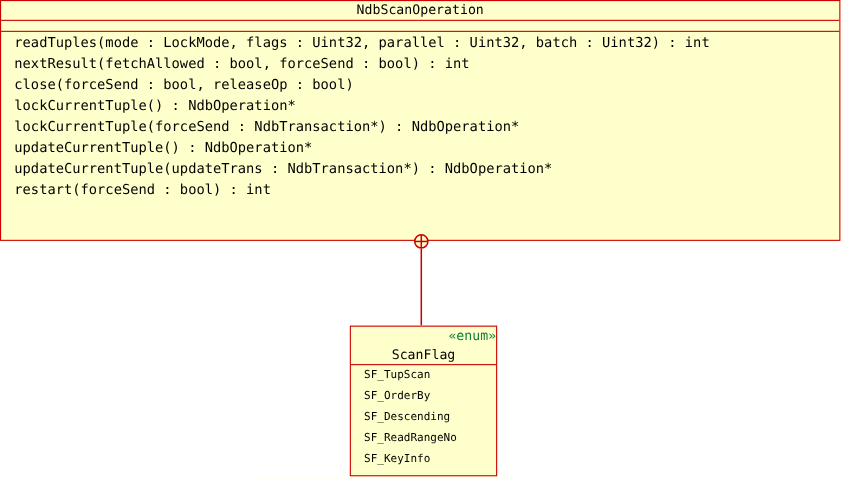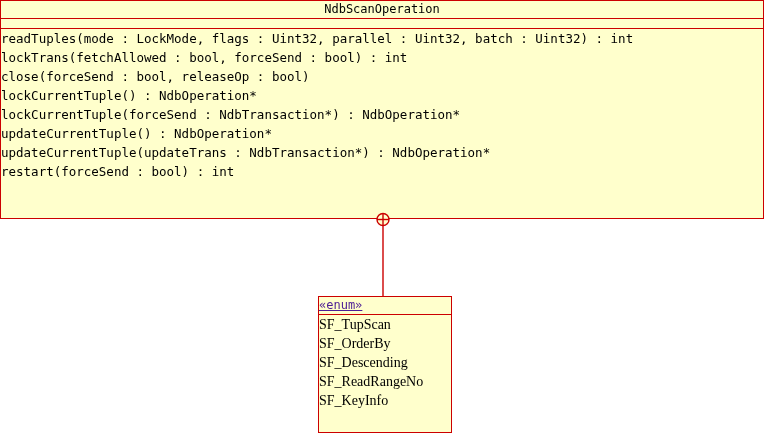--- a/index.html
+++ b/index.html
@@ -33,54 +33,52 @@
   .uml-title {
     text-align: center;
     color: #000000;
     font-size: 12px;
     line-height: 17px;
     height: 17px;
     white-space: nowrap;
     overflow: hidden;
   }
   .uml-stereotype {
-    text-align: left;
-    color: #4c1d95;
+    text-align: right;
+    color: #15803d;
     font-size: 12px;
     line-height: 17px;
     height: 17px;
     white-space: nowrap;
-    text-decoration: underline;
   }
   .uml-sep {
     border-top: 1px solid #cc0000;
     height: 0;
     font-size: 0;
     line-height: 0;
   }
   .uml-compartment {
     padding: 0;
   }
   .uml-compartment.empty {
     height: 9px;
   }
   .uml-row {
     color: #000000;
     font-size: 12.5px;
     line-height: 19px;
     height: 19px;
     white-space: nowrap;
-    padding-left: 0;
+    padding-left: 12px;
     overflow: hidden;
   }
   .uml-row.enum-item {
-    font-size: 14px;
+    font-size: 10px;
     line-height: 19px;
     height: 19px;
-    font-family: Liberation Serif, serif;
   }
 
   
   #class-ndbscanoperation {
     left: 0px;
     top: 0px;
     width: 764px;
     height: 219px;
   }
 
@@ -111,21 +109,21 @@
     <div class="uml-title">NdbScanOperation</div>
 
     <div class="uml-sep"></div>
 
     <div class="uml-compartment empty"></div>
 
     <div class="uml-sep"></div>
 
     <div class="uml-compartment">
       <div class="uml-row">readTuples(mode : LockMode, flags : Uint32, parallel : Uint32, batch : Uint32) : int</div>
-      <div class="uml-row">lockTrans(fetchAllowed : bool, forceSend : bool) : int</div>
+      <div class="uml-row">nextResult(fetchAllowed : bool, forceSend : bool) : int</div>
       <div class="uml-row">close(forceSend : bool, releaseOp : bool)</div>
       <div class="uml-row">lockCurrentTuple() : NdbOperation*</div>
       <div class="uml-row">lockCurrentTuple(forceSend : NdbTransaction*) : NdbOperation*</div>
       <div class="uml-row">updateCurrentTuple() : NdbOperation*</div>
       <div class="uml-row">updateCurrentTuple(updateTrans : NdbTransaction*) : NdbOperation*</div>
       <div class="uml-row">restart(forceSend : bool) : int</div>
     </div>
   </div>
 
   <svg id="connector" viewBox="0 0 766 435" width="766" height="435">
@@ -134,20 +132,21 @@
 
     <circle cx="383" cy="219.5" r="6" fill="#ffffcc" stroke="#cc0000" stroke-width="1.4"></circle>
     <line x1="377" y1="219.5" x2="389" y2="219.5" stroke="#cc0000" stroke-width="1.4"></line>
     <line x1="383" y1="213.5" x2="383" y2="225.5" stroke="#cc0000" stroke-width="1.4"></line>
   </svg>
 
   <div class="uml-box" id="class-scanflag">
 
     <div class="uml-stereotype">«enum»</div>
 
+    <div class="uml-title">ScanFlag</div>
 
     <div class="uml-sep"></div>
 
     <div class="uml-compartment">
       <div class="uml-row enum-item">SF_TupScan</div>
       <div class="uml-row enum-item">SF_OrderBy</div>
       <div class="uml-row enum-item">SF_Descending</div>
       <div class="uml-row enum-item">SF_ReadRangeNo</div>
       <div class="uml-row enum-item">SF_KeyInfo</div>
     </div>

